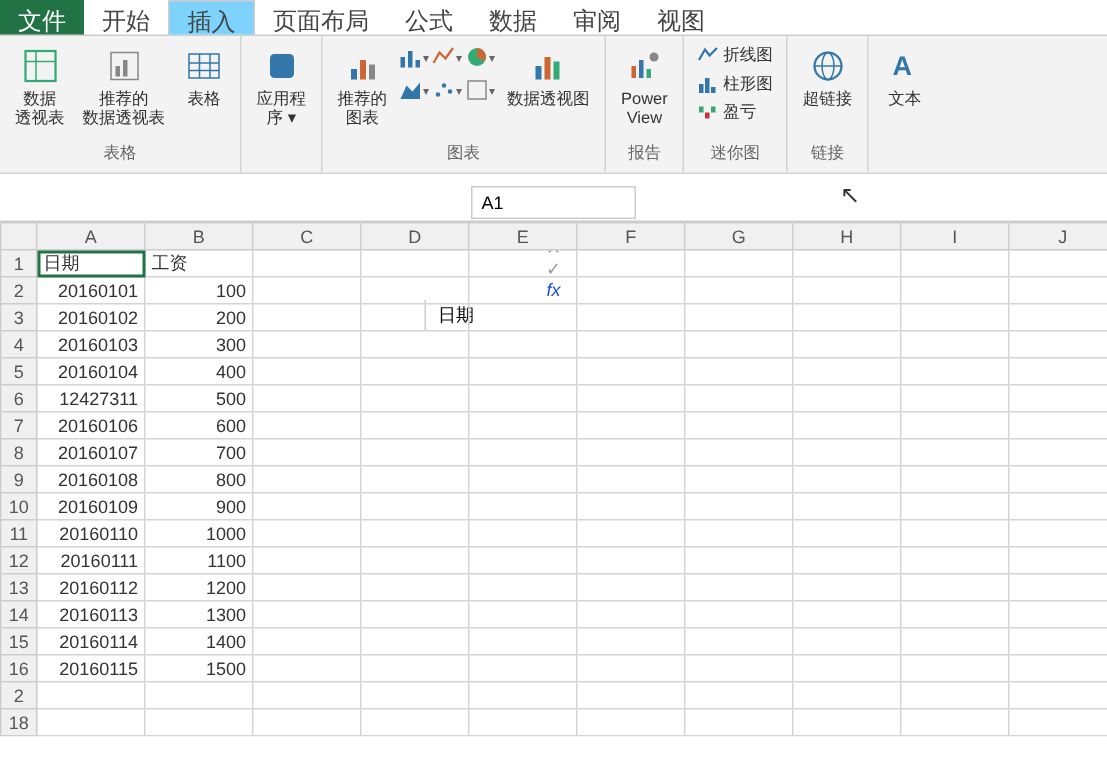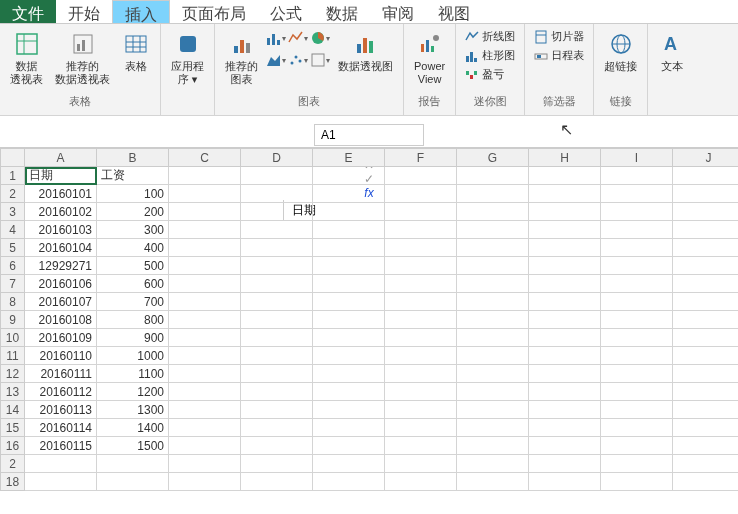--- a/index.html
+++ b/index.html
@@ -235,45 +235,20 @@
                 <rect x="9" y="3" width="3" height="4" fill="#3a7"></rect>
               </svg>
             </span>
             <span>盈亏</span>
           </div>
       </div>
     </div>
     <div class="group-label">迷你图</div>
   </div>
 
-  <div class="group">
-    <div class="group-body">
-      <div class="small-stack">
-        <div class="small-btn">
-            <span class="sicon">
-              <svg width="14" height="14">
-                <rect x="2" y="1" width="10" height="12" fill="none" stroke="#37a"></rect>
-                <line x1="2" y1="5" x2="12" y2="5" stroke="#37a"></line>
-              </svg>
-            </span>
-            <span>切片器</span>
-          </div>
-        <div class="small-btn">
-            <span class="sicon">
-              <svg width="14" height="14">
-                <rect x="1" y="5" width="12" height="5" fill="none" stroke="#888"></rect>
-                <rect x="3" y="6" width="4" height="3" fill="#37a"></rect>
-              </svg>
-            </span>
-            <span>日程表</span>
-          </div>
-      </div>
-    </div>
-    <div class="group-label">筛选器</div>
-  </div>
 
   <div class="group">
     <div class="group-body">
       <div class="big-btn">
         <span class="icon">
             <svg width="24" height="24">
               <circle cx="12" cy="12" r="9" fill="none" stroke="#37a" stroke-width="1.5"></circle>
               <ellipse cx="12" cy="12" rx="4" ry="9" fill="none" stroke="#37a"></ellipse>
               <line x1="3" y1="12" x2="21" y2="12" stroke="#37a"></line>
             </svg>
@@ -401,21 +376,21 @@
           <td></td>
           <td></td>
           <td></td>
           <td></td>
           <td></td>
           <td></td>
           <td></td>
         </tr>
         <tr>
           <th class="rowh">6</th>
-          <td>12929271</td>
+          <td>12427311</td>
           <td>500</td>
           <td></td>
           <td></td>
           <td></td>
           <td></td>
           <td></td>
           <td></td>
           <td></td>
           <td></td>
         </tr>

